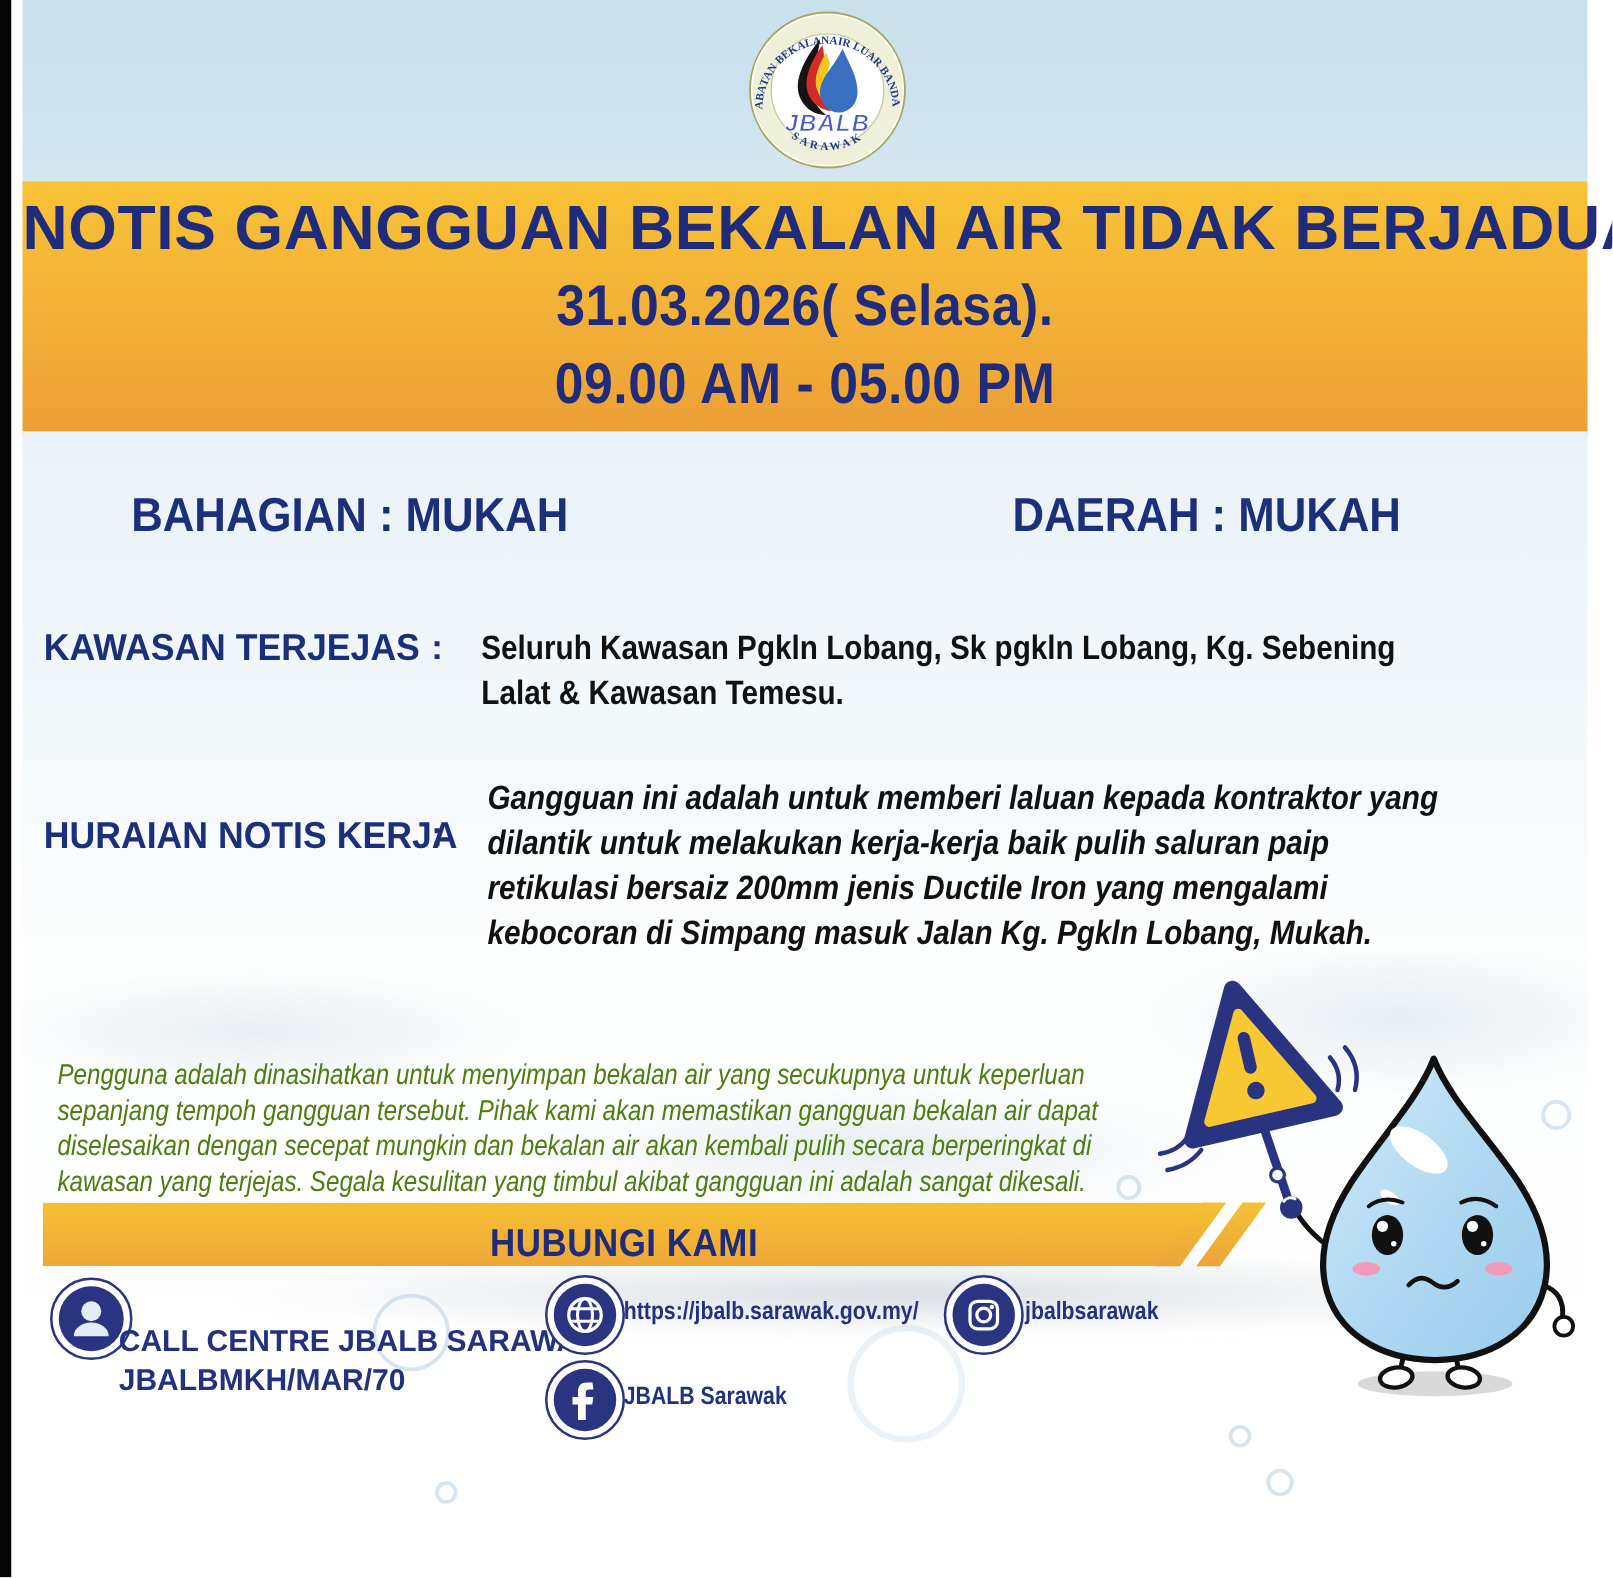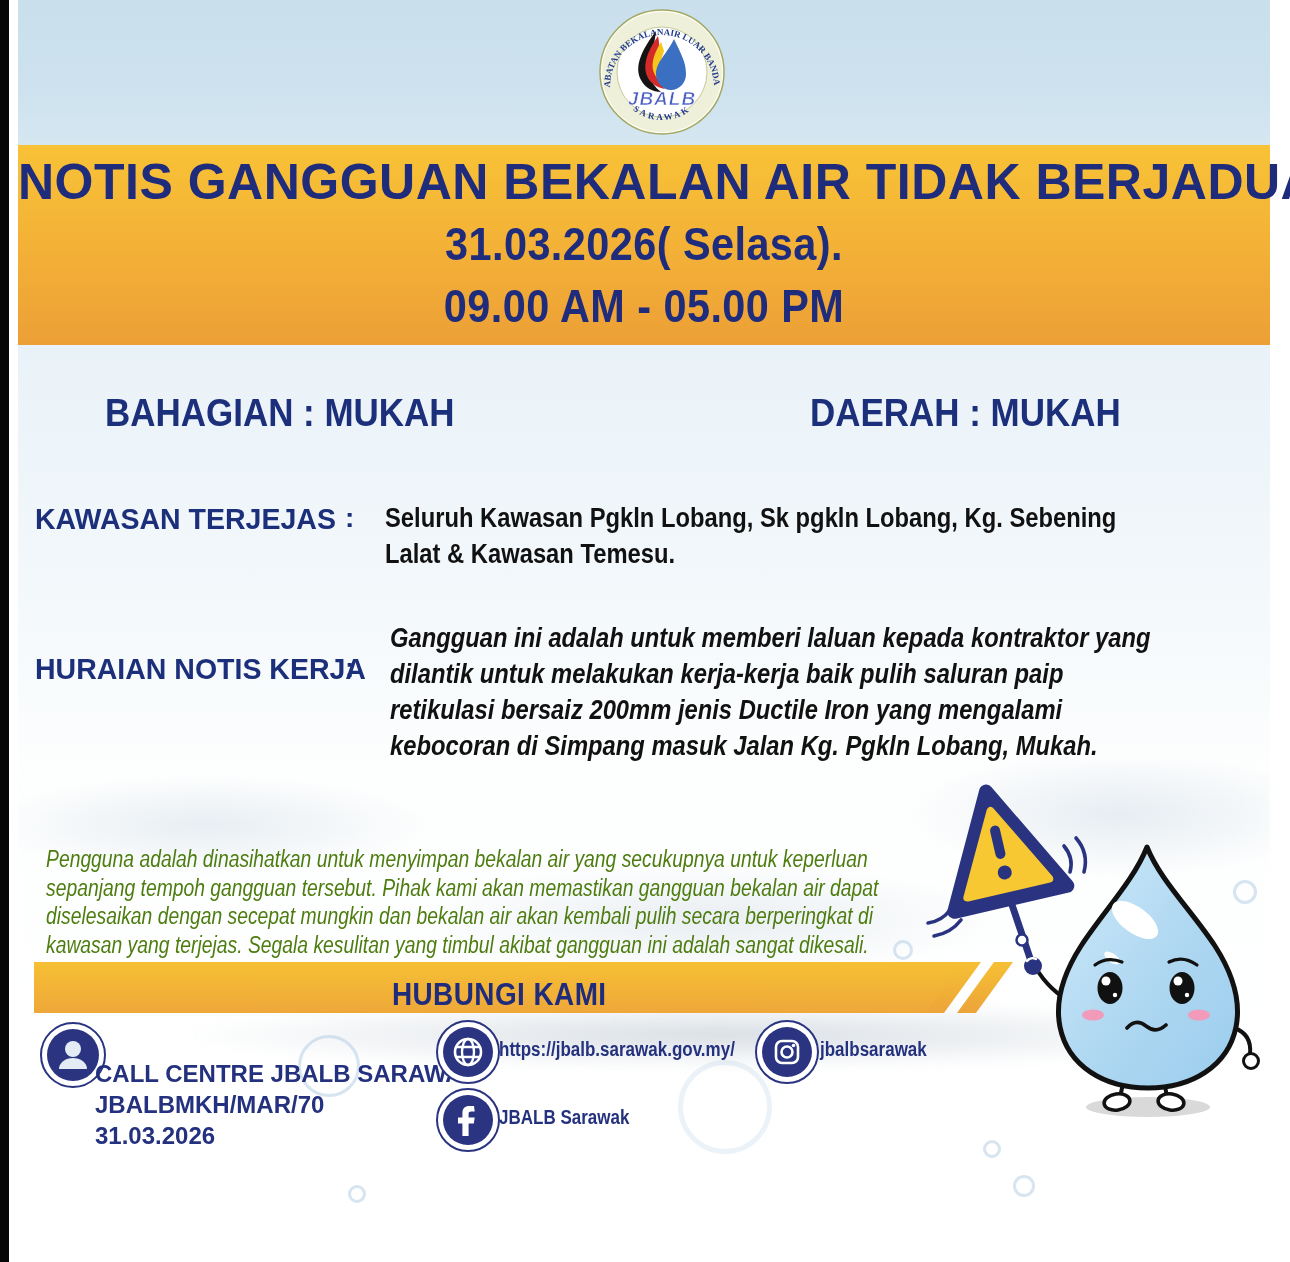--- a/index.html
+++ b/index.html
@@ -141,21 +141,20 @@
     <div class="abs icon-ring" style="left:22px;top:1022px;width:62px;height:62px;">
       <svg width="56" height="56" viewBox="0 0 56 56">
         <circle cx="28" cy="28" r="26" fill="#2a3480"></circle>
         <circle cx="28" cy="22" r="8" fill="#e3ebf4"></circle>
         <path d="M14,42 a14,11 0 0 1 28,0 z" fill="#e3ebf4"></path>
       </svg>
     </div>
     <div class="abs contact-text cc-lines" style="left:77px;top:1058px;">
       <div>CALL CENTRE JBALB SARAWAK</div>
       <div>JBALBMKH/MAR/70</div>
-      <div>31.03.2026</div>
     </div>
 
     <div class="abs icon-ring" style="left:418px;top:1020px;width:60px;height:60px;">
       <svg width="54" height="54" viewBox="0 0 54 54">
         <circle cx="27" cy="27" r="25" fill="#2a3480"></circle>
         <circle cx="27" cy="27" r="13" fill="none" stroke="#fff" stroke-width="2.6"></circle>
         <ellipse cx="27" cy="27" rx="6" ry="13" fill="none" stroke="#fff" stroke-width="2.4"></ellipse>
         <path d="M15,22 H39 M15,32 H39" stroke="#fff" stroke-width="2.4" fill="none"></path>
       </svg>
     </div>

